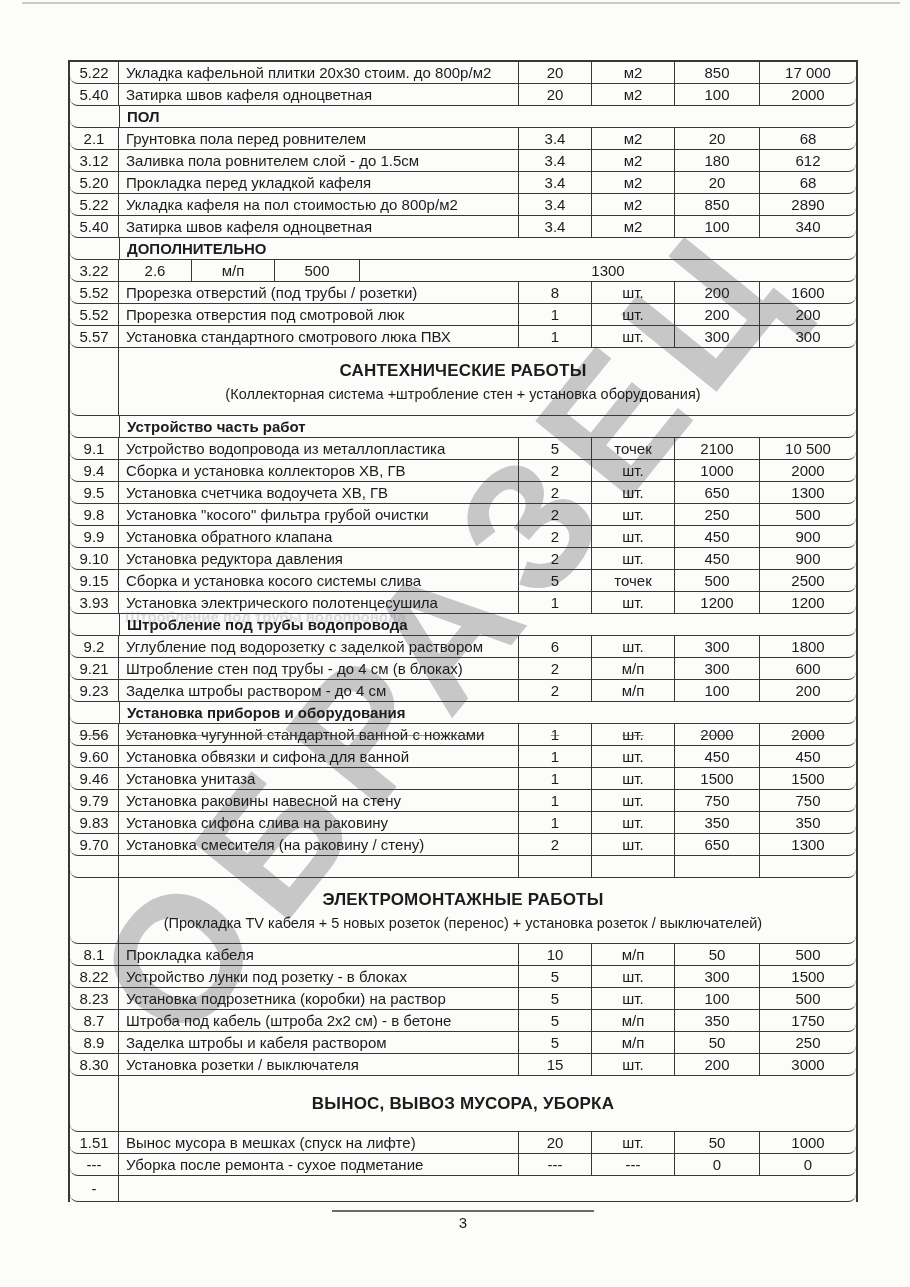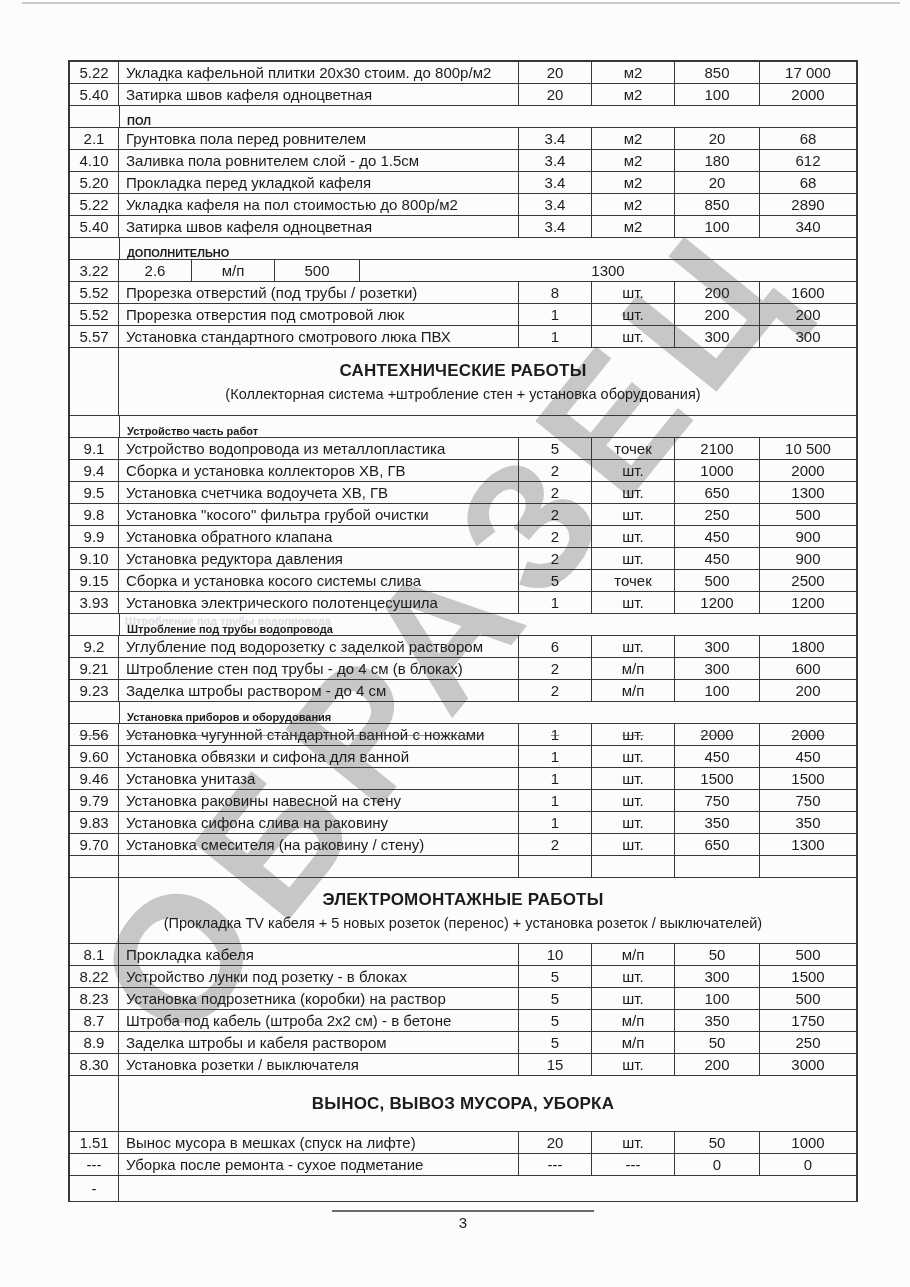--- a/index.html
+++ b/index.html
@@ -17,35 +17,35 @@
     font-size:178px;font-weight:bold;letter-spacing:18px;line-height:1;
     color:#c7c7c7;z-index:1;white-space:nowrap;user-select:none;
   }
   
   .table{
     position:absolute;left:68px;top:60px;width:790px;z-index:2;
     border:2px solid #383838;border-bottom:none;box-sizing:border-box;
     background:transparent;
   }
   .row{display:flex;border-bottom:1.5px solid #383838;position:relative;
-    box-sizing:border-box;align-items:stretch;}
+    box-sizing:border-box;align-items:stretch;border-radius:8px;}
   .cell{border-right:1.5px solid #383838;display:flex;align-items:center;
     justify-content:center;font-size:15px;box-sizing:border-box;overflow:hidden;}
   .cell:last-child{border-right:none;}
   .c-code{width:49px;flex:0 0 auto;}
   .c-desc{width:400px;flex:0 0 auto;justify-content:flex-start;padding:0 7px;}
   .c-qty{width:73px;flex:0 0 auto;}
   .c-unit{width:83px;flex:0 0 auto;}
   .c-price{width:85px;flex:0 0 auto;}
   .c-total{flex:1 1 auto;}
   .row-item{height:22px;}
   .row-section{height:22px;font-weight:bold;}
   .row-section .sec-spacer{width:49px;flex:0 0 auto;border-right:1.5px solid #383838;}
-  .row-section .sec-title{flex:1;display:flex;align-items:flex-end;padding:0 7px;
-    font-size:11px;}
+  .row-section .sec-title{flex:1;display:flex;align-items:center;padding:0 7px;
+    font-size:15px;}
   .row-heading{flex-direction:column;justify-content:center;align-items:center;
     text-align:center;}
   .row-heading::before{content:"";position:absolute;left:47.5px;top:0;bottom:0;
     width:1.5px;background:#383838;}
   .hd-title{font-weight:bold;font-size:17px;letter-spacing:.2px;}
   .hd-subtitle{font-size:14.5px;margin-top:5px;}
   .row-dash{height:26px;}
   .row-dash .dash-rest{flex:1;}
   .struck .cell-text{text-decoration:line-through;
     text-decoration-color:rgba(75,75,75,.6);text-decoration-thickness:1px;}
@@ -124,21 +124,21 @@
         </div>
         <div class="cell c-price">
           <span class="cell-text">20</span>
         </div>
         <div class="cell c-total">
           <span class="cell-text">68</span>
         </div>
       </div>
       <div class="row row-item">
         <div class="cell c-code">
-          <span class="cell-text">4.10</span>
+          <span class="cell-text">3.12</span>
         </div>
         <div class="cell c-desc">
           <span class="cell-text">Заливка пола ровнителем слой - до 1.5см</span>
         </div>
         <div class="cell c-qty">
           <span class="cell-text">3.4</span>
         </div>
         <div class="cell c-unit">
           <span class="cell-text">м2</span>
         </div>

